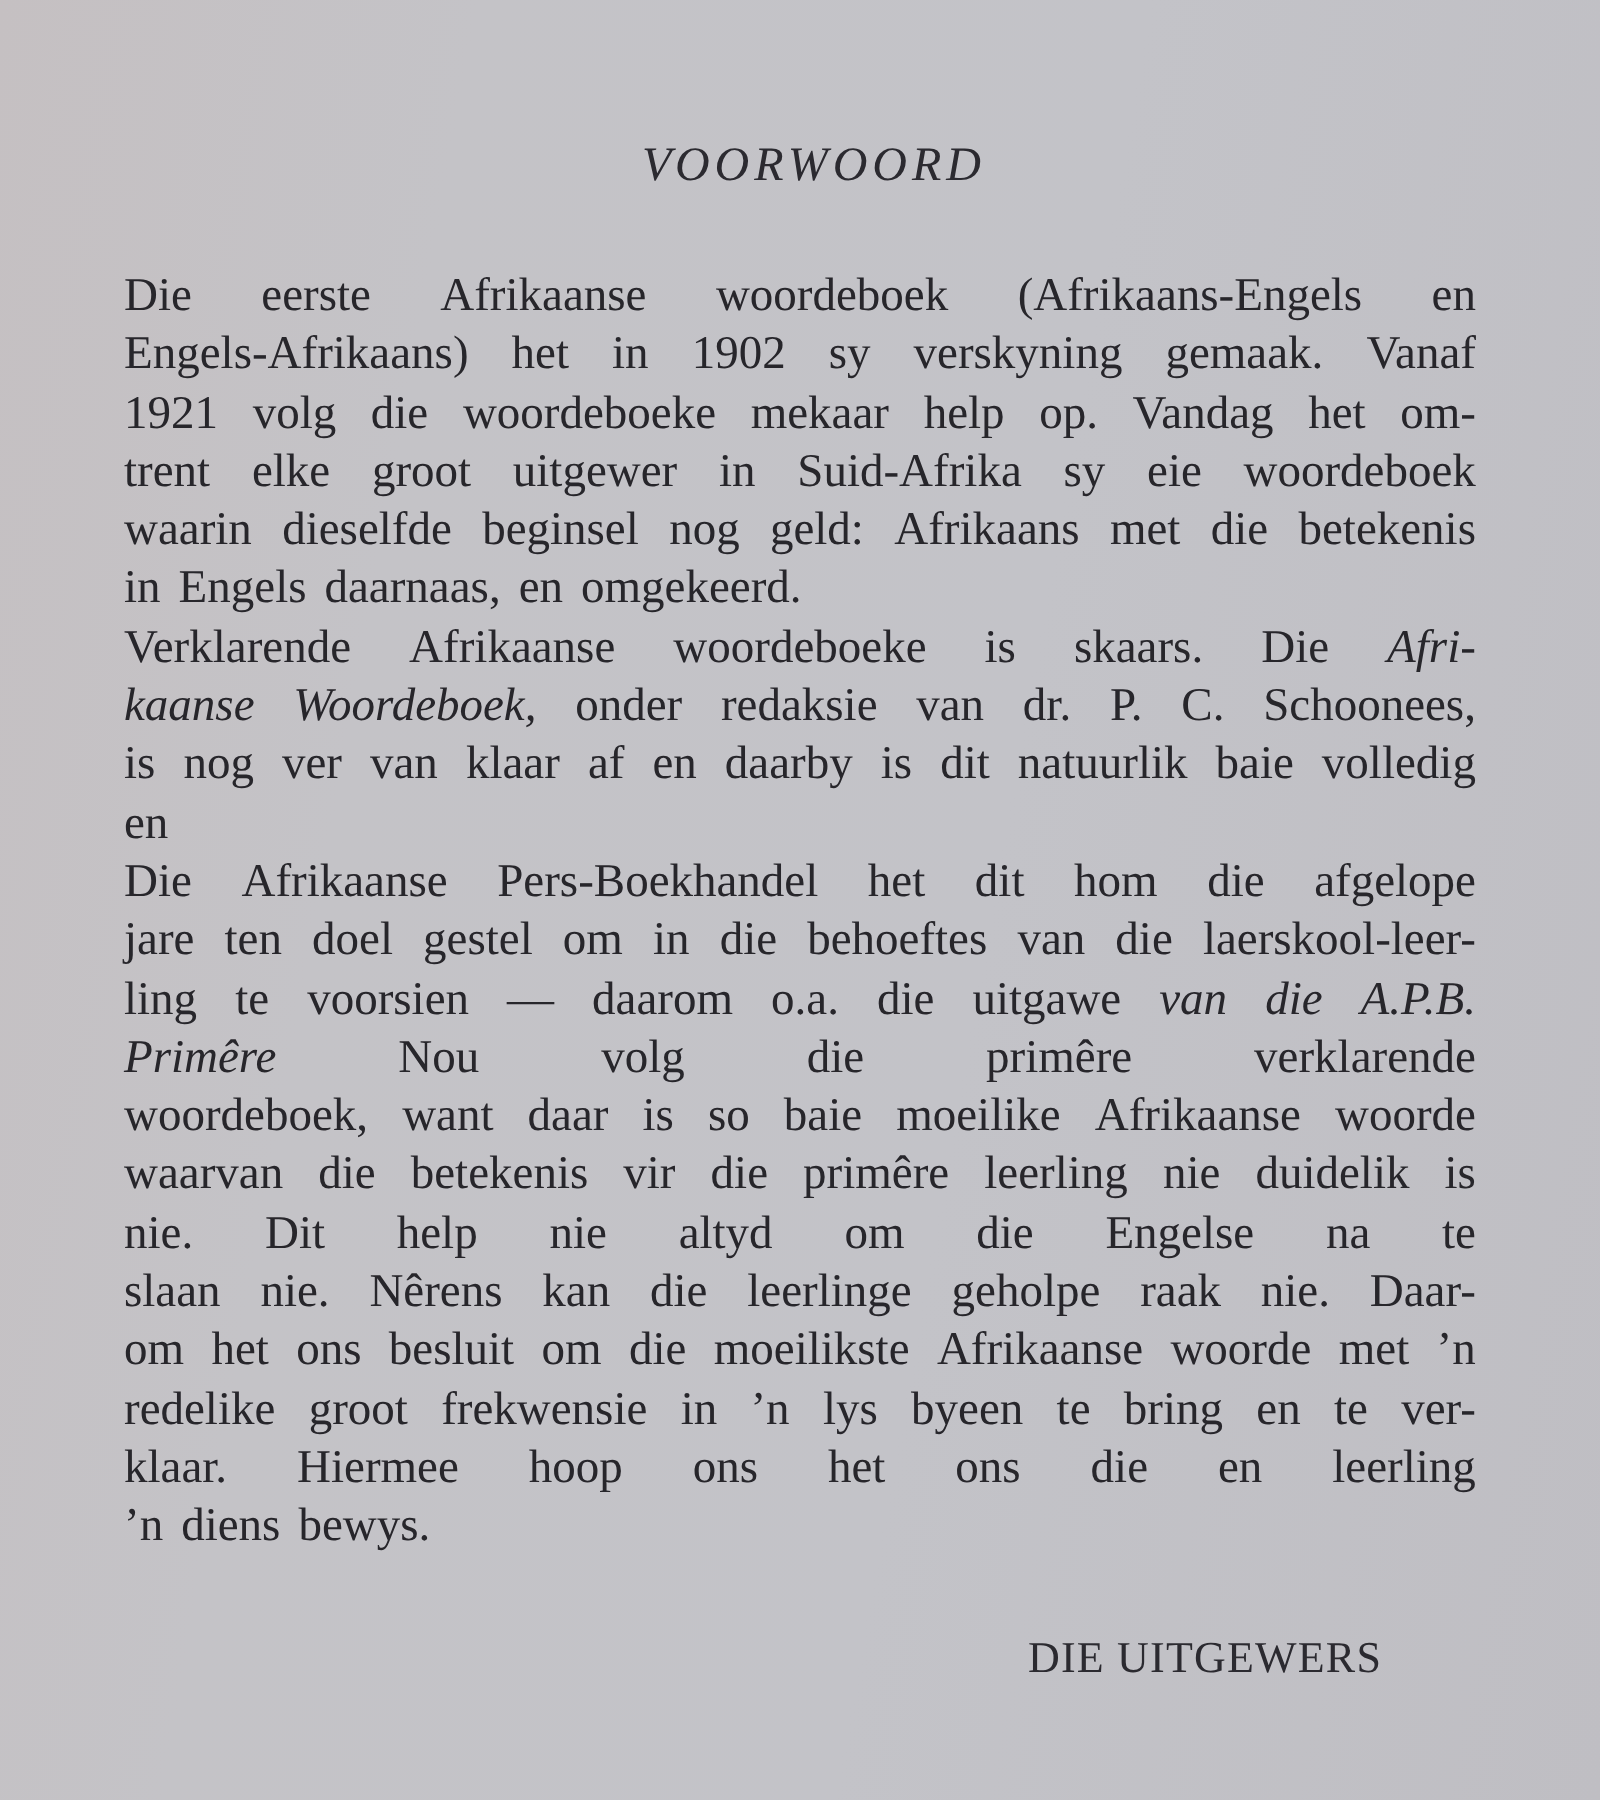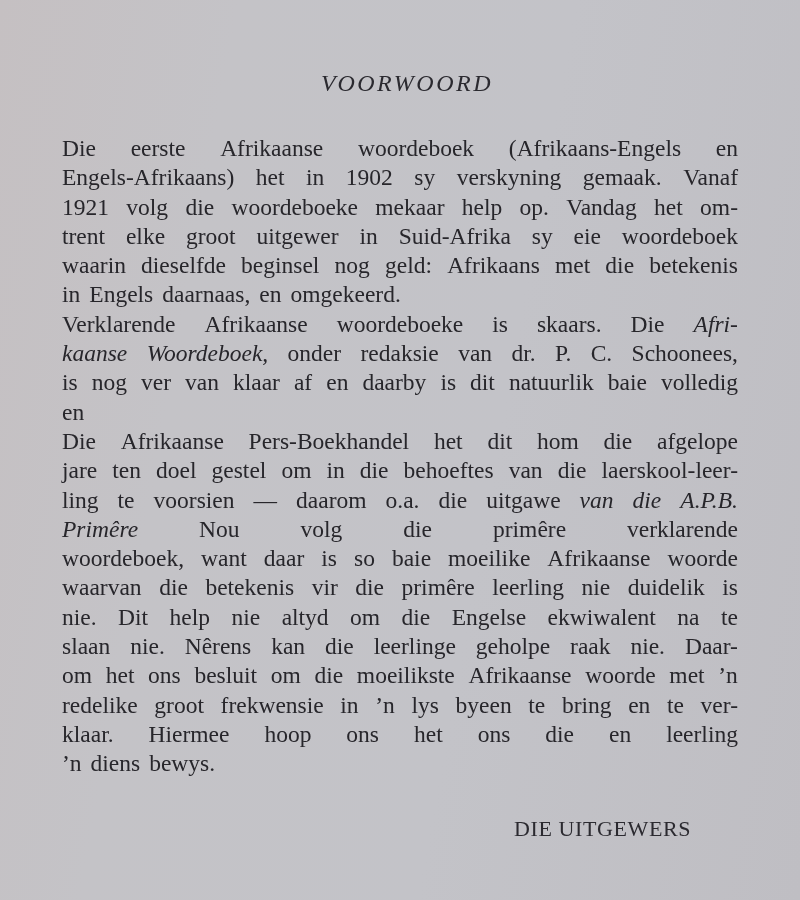--- a/index.html
+++ b/index.html
@@ -245,21 +245,20 @@
       </div>
     <div class="line">
         <span class="w">nie.</span>
         <span class="w">Dit</span>
         <span class="w">help</span>
         <span class="w">nie</span>
         <span class="w">altyd</span>
         <span class="w">om</span>
         <span class="w">die</span>
         <span class="w">Engelse</span>
-        <span class="w">ekwiwalent</span>
         <span class="w">na</span>
         <span class="w">te</span>
       </div>
     <div class="line">
         <span class="w">slaan</span>
         <span class="w">nie.</span>
         <span class="w">Nêrens</span>
         <span class="w">kan</span>
         <span class="w">die</span>
         <span class="w">leerlinge</span>

